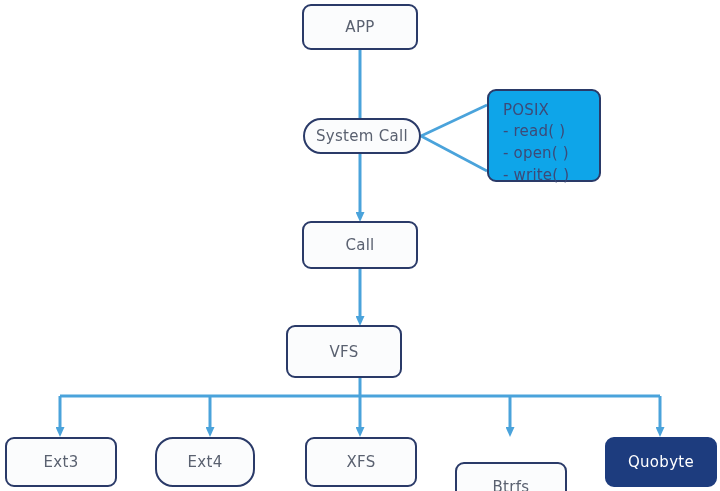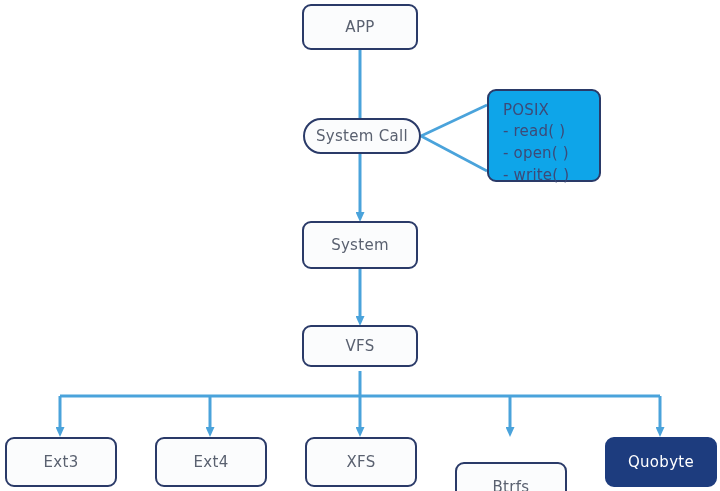--- a/index.html
+++ b/index.html
@@ -108,32 +108,32 @@
   </div>
 
   <div class="callout" style="left:487px; top:89px; width:114px; height:93px;">
     <div class="title">POSIX</div>
     <div class="item">-  read( )</div>
     <div class="item">-  open( )</div>
     <div class="item">-  write( )</div>
   </div>
 
   <div class="node rounded" style="left:302px; top:221px; width:116px; height:48px;">
-    <span>System</span>
+    <span>Call</span>
   </div>
 
-  <div class="node rounded" style="left:302px; top:325px; width:116px; height:42px;">
+  <div class="node rounded" style="left:286px; top:325px; width:116px; height:53px;">
     <span>VFS</span>
   </div>
 
   <div class="node rounded" style="left:5px; top:437px; width:112px; height:50px;text-align:right;">
     <span>Ext3</span>
   </div>
 
-  <div class="node rounded" style="left:155px; top:437px; width:112px; height:50px;">
+  <div class="node rounded" style="left:155px; top:437px; width:100px; height:50px;border-radius:18px;">
     <span>Ext4</span>
   </div>
 
   <div class="node rounded" style="left:305px; top:437px; width:112px; height:50px;">
     <span>XFS</span>
   </div>
 
   <div class="node rounded" style="left:455px; top:437px; width:112px; height:50px;margin-top:25px;">
     <span>Btrfs</span>
   </div>

